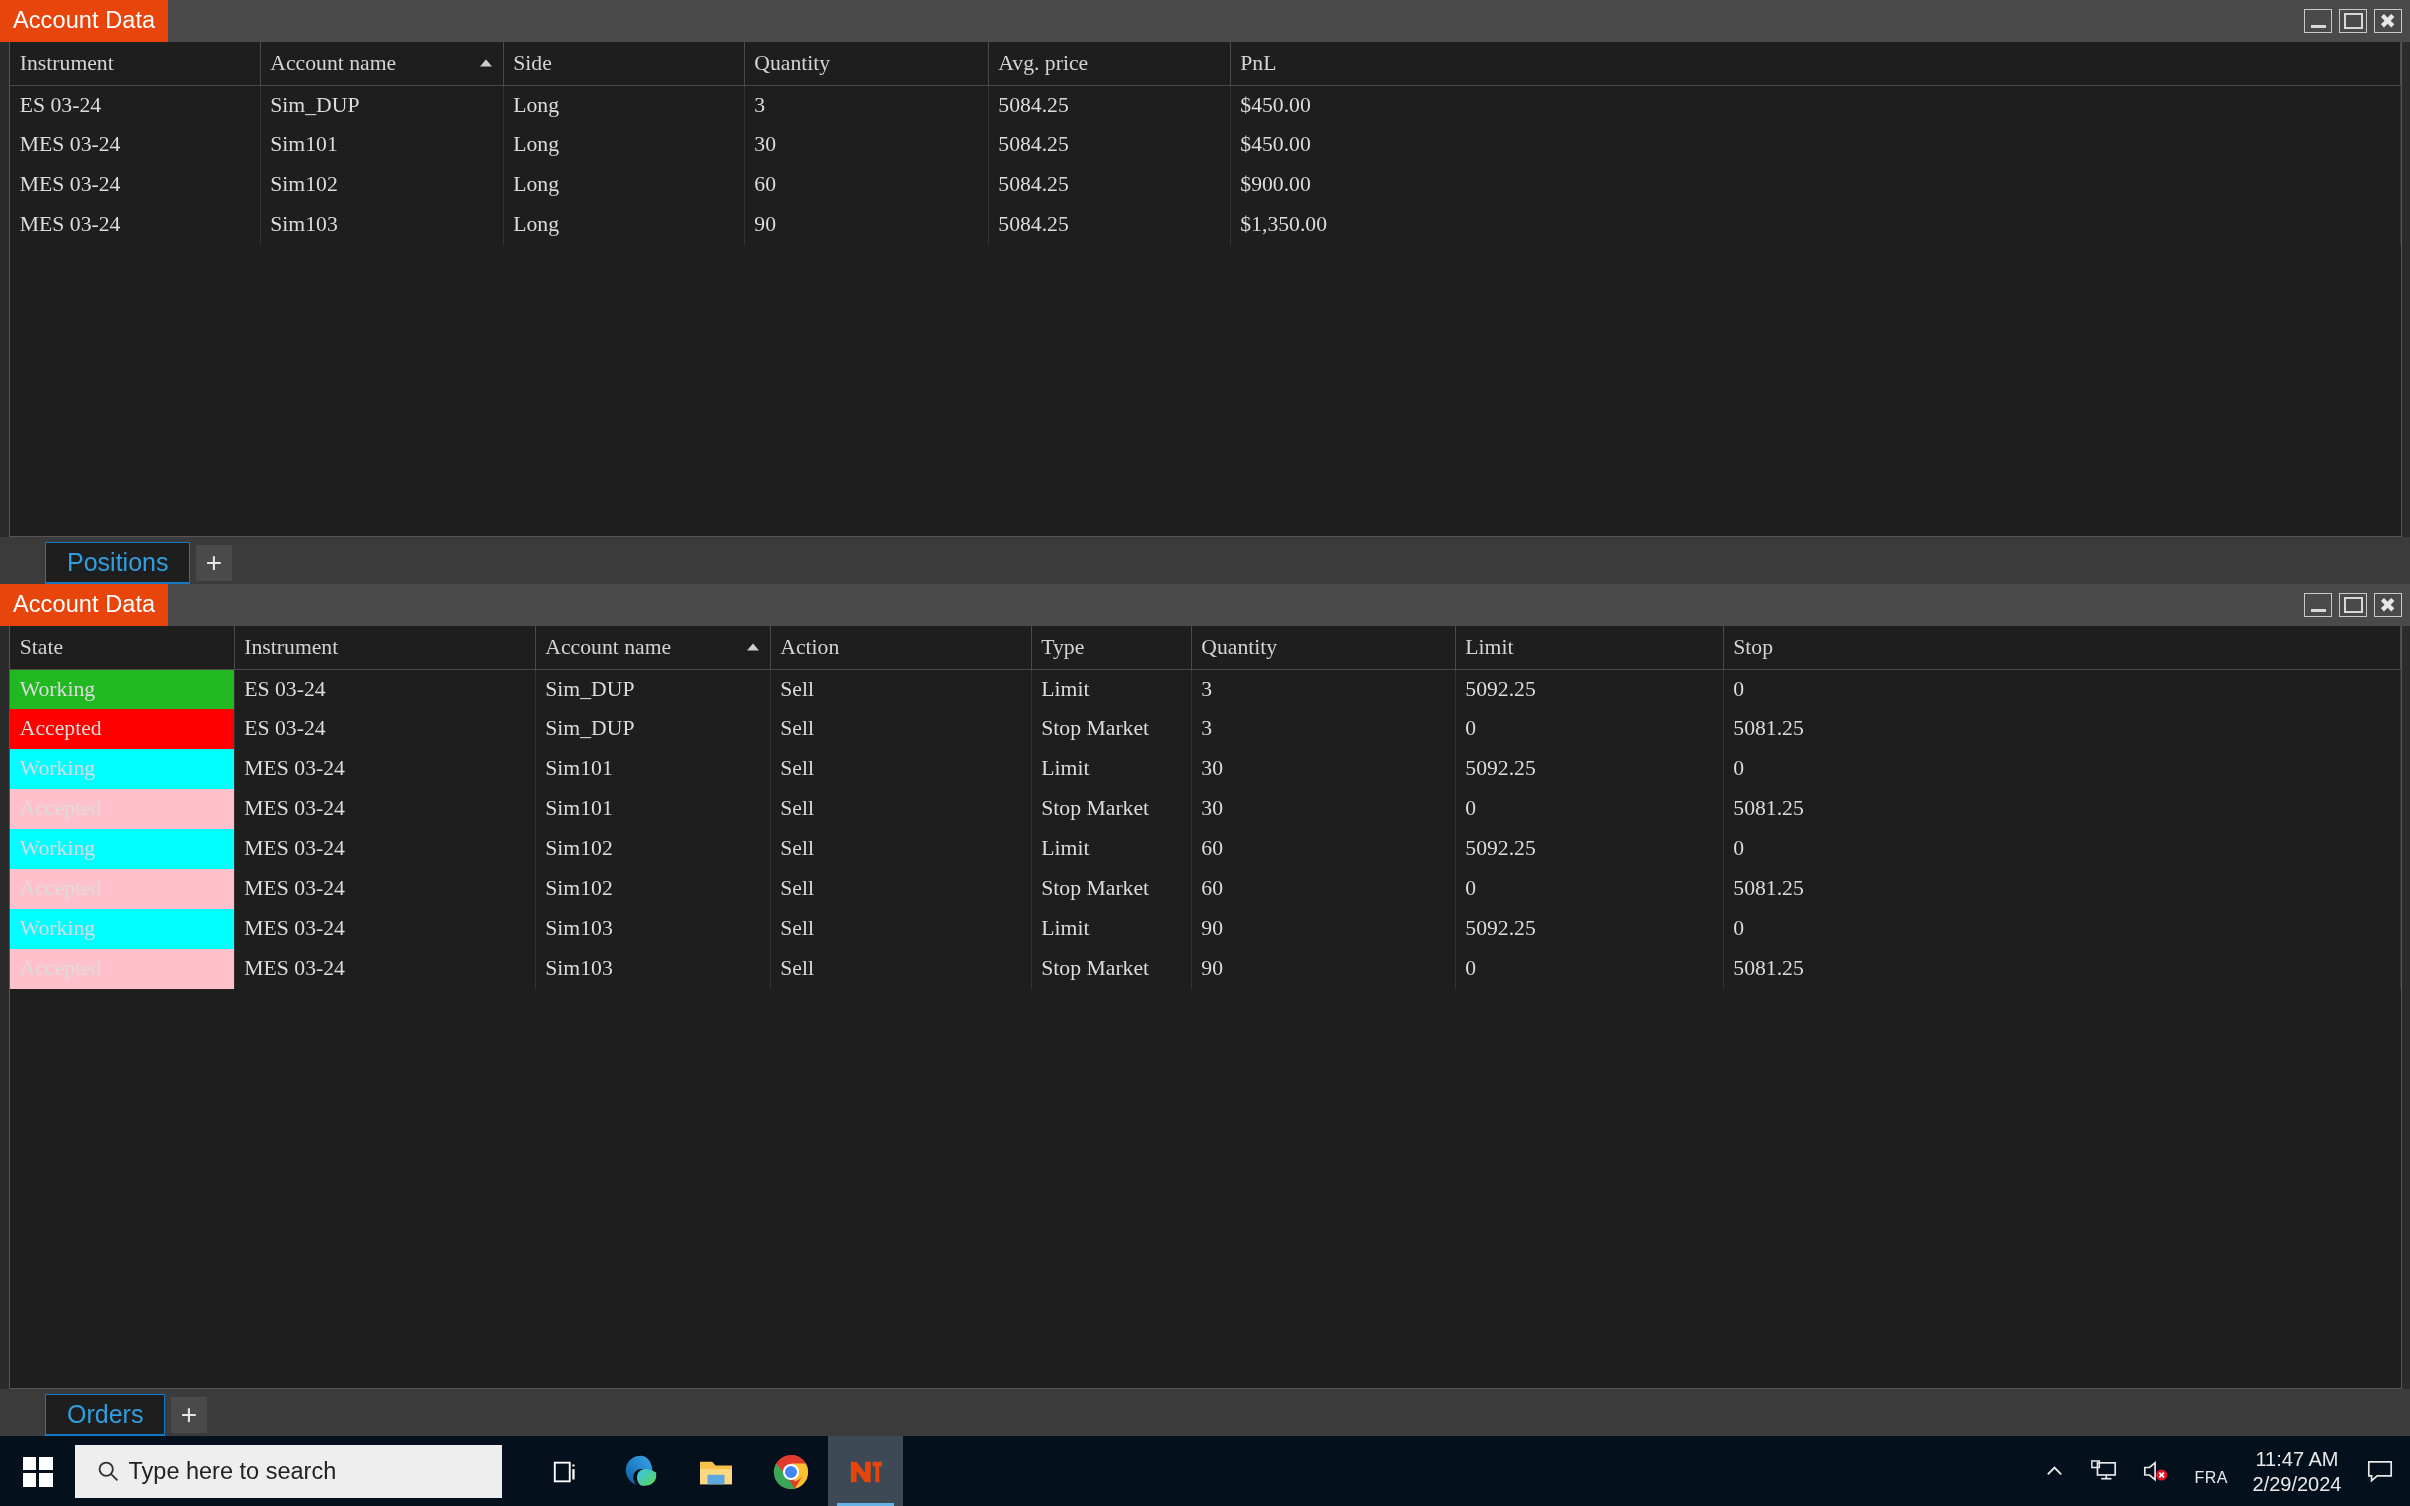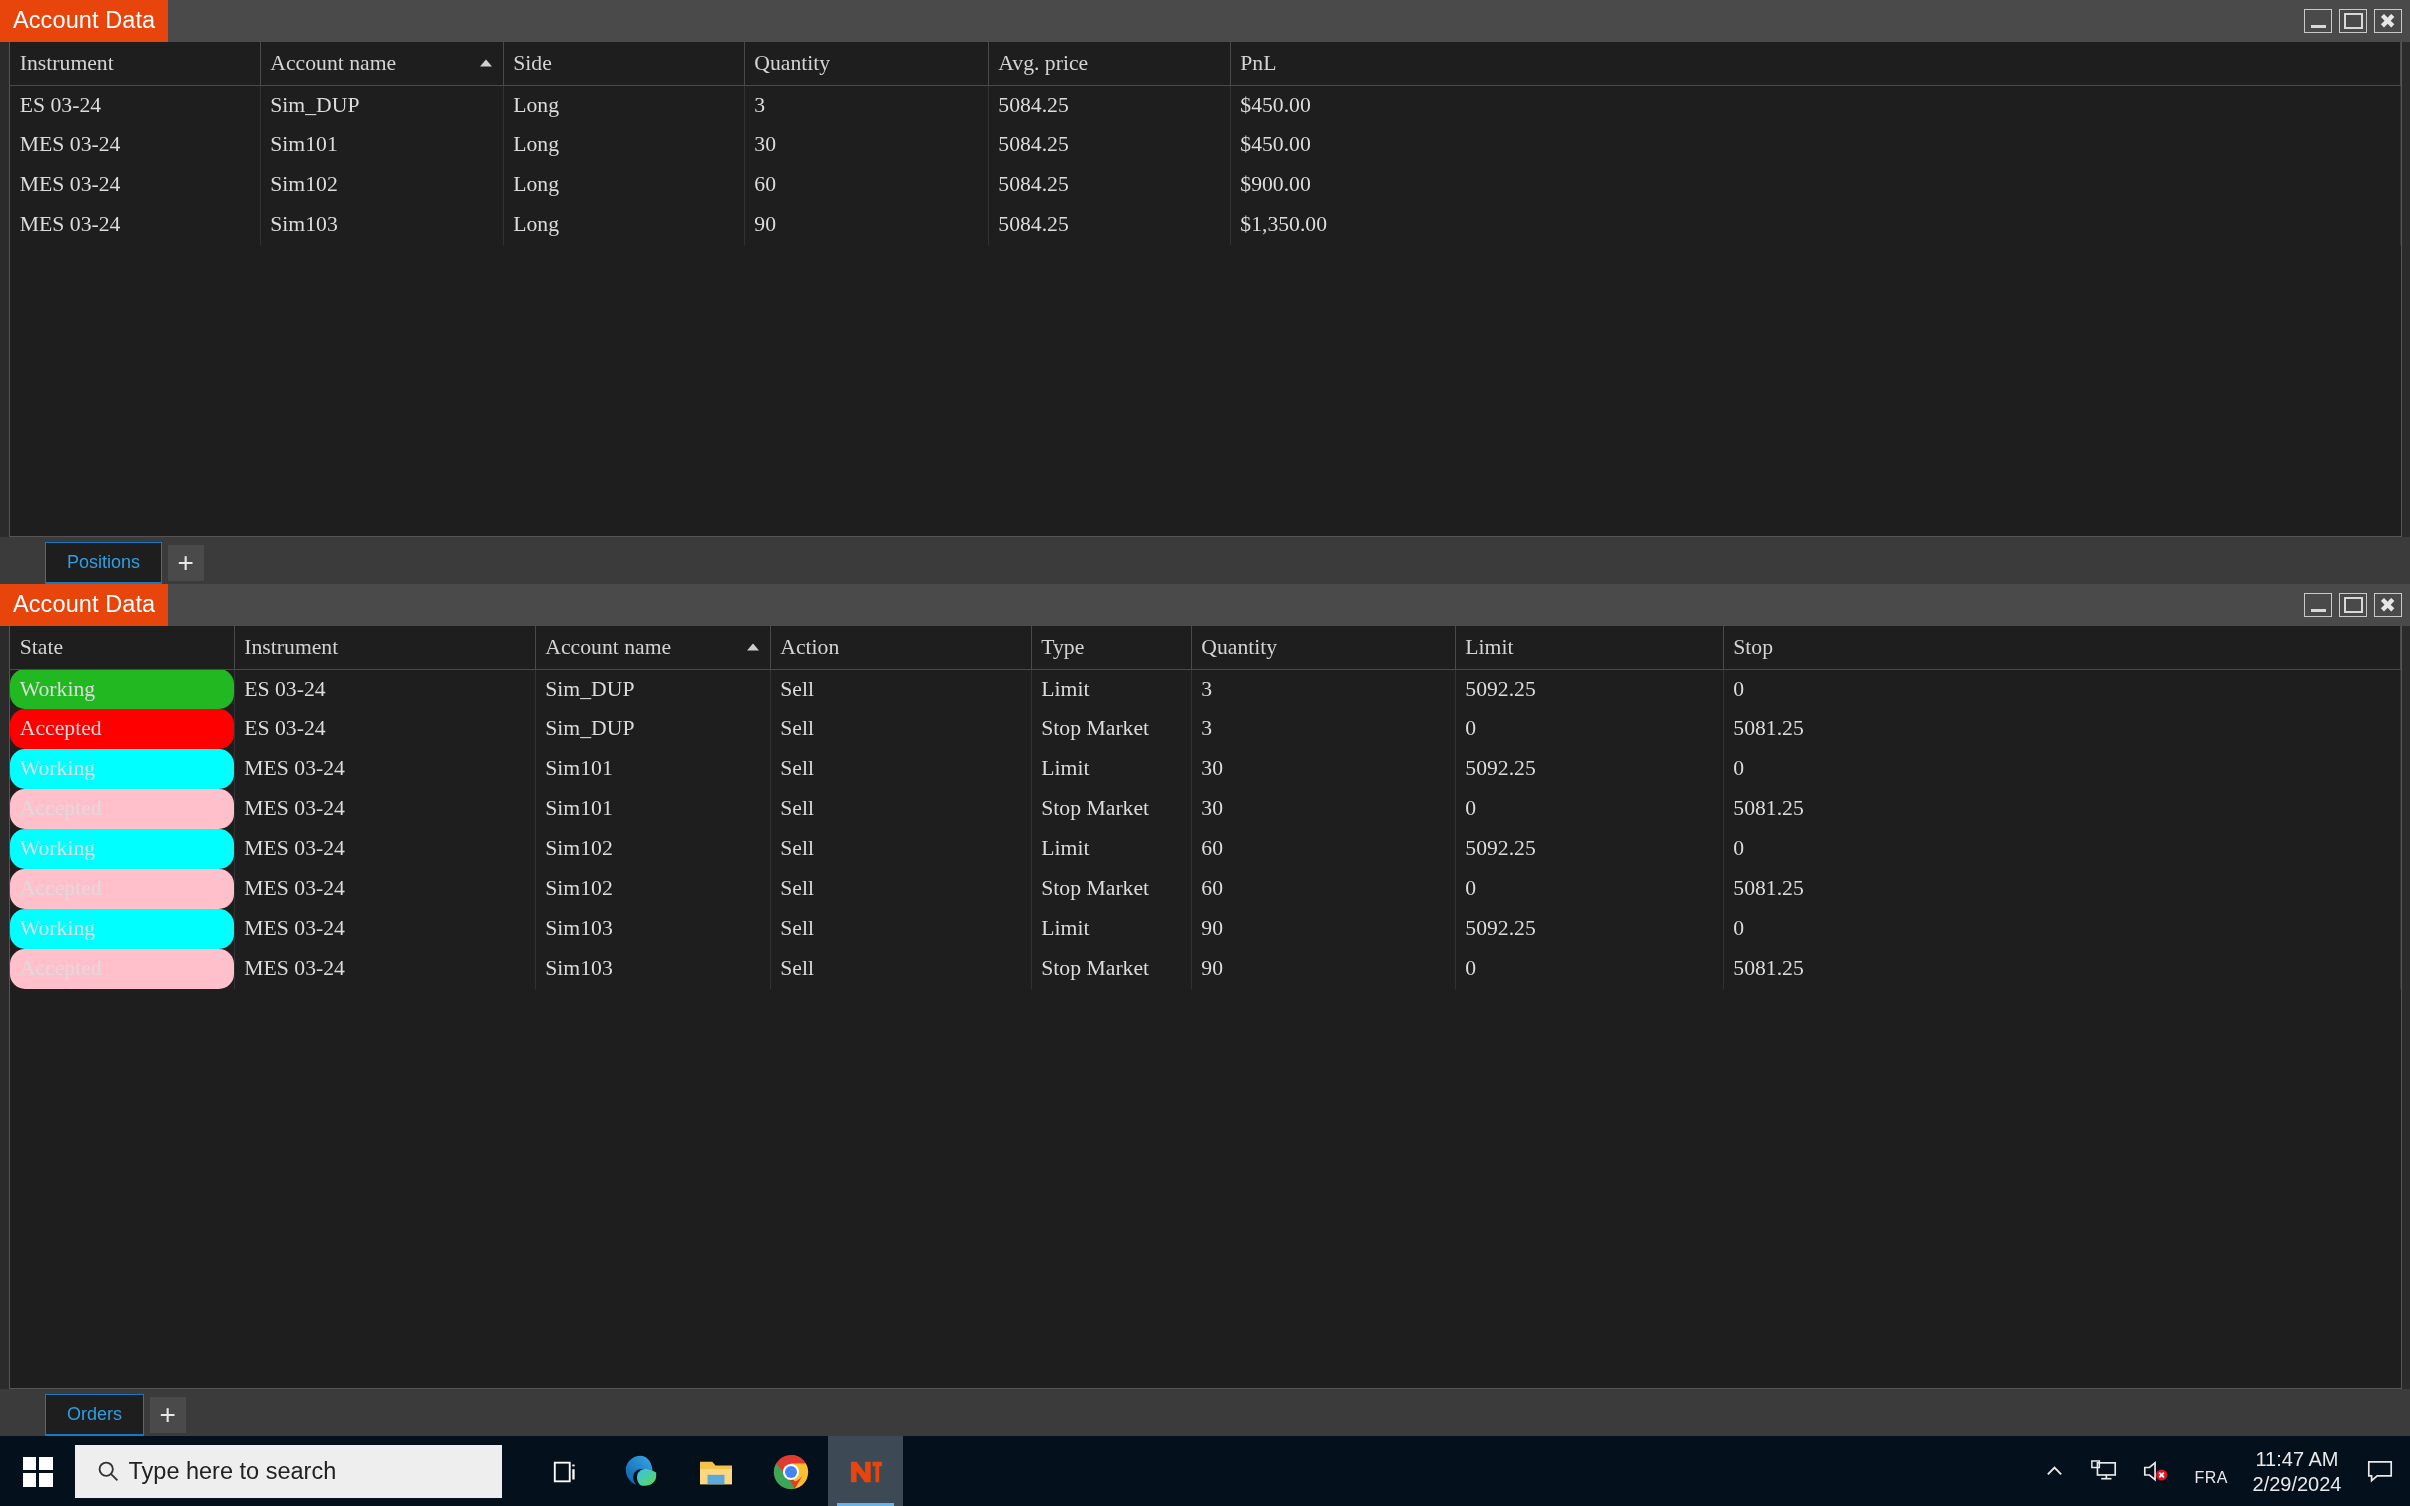--- a/index.html
+++ b/index.html
@@ -50,28 +50,28 @@
   table.grid th .sortarrow {
     position:absolute; right:11.3px; top:50%; transform:translateY(-50%);
     width:0; height:0; border-left:6.6px solid transparent; border-right:6.6px solid transparent;
     border-bottom:7.5px solid #cfcfcf;
   }
   table.grid td {
     color:#dcdcdc; font-size:21.7px; padding:3.8px 9.4px 4.7px 9.4px; height:40px;
     border-right:0.9px solid #333333; white-space:nowrap; vertical-align:middle;
   }
   td.pnl { color:#22b822; }
-  td.state { color:#111111; padding-left:11.3px;border-radius:15px; }
+  td.state { color:#111111; padding-left:11.3px; }
   .filler { flex:1; background:#1e1e1e; }
 
   
   .tabstrip { height:47px; flex:0 0 47px; display:flex; align-items:flex-end;
               padding-left:45px; background:#3b3b3b; }
   .tab {
-    background:#1e1e1e; color:#2f9fe0; font-size:18px; height:42px;
+    background:#1e1e1e; color:#2f9fe0; font-size:25px; height:42px;
     display:flex; align-items:center; padding:0 21px;
     border:1.9px solid #1679c4; border-bottom:2.8px solid #1679c4;
   }
   .tab-add {
     background:#4a4a4a; color:#e8e8e8; width:36px; height:36px; margin-left:5.6px;
     margin-bottom:2.8px; display:flex; align-items:center; justify-content:center;
     font-size:28px; line-height:1;
   }
 
   

